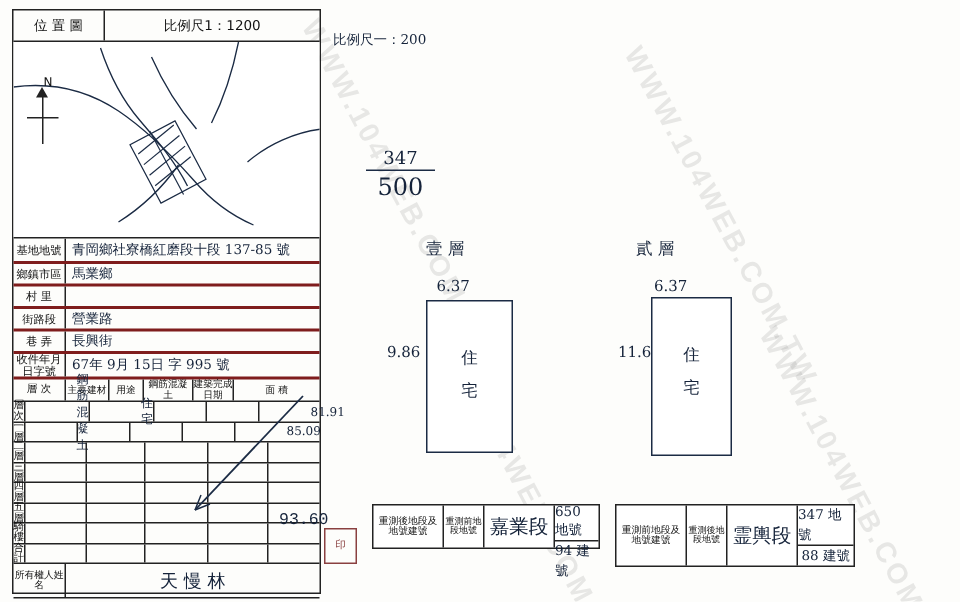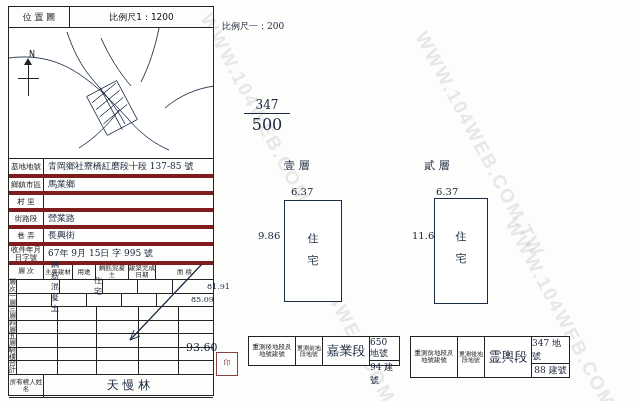--- a/index.html
+++ b/index.html
@@ -50,21 +50,21 @@
 
   
   .compass{position:absolute;left:8px;top:24px;width:26px;height:46px;}
   .compass .n{position:absolute;left:12px;top:-2px;font-size:8px;}
   .compass .v{position:absolute;left:11px;top:8px;width:1px;height:36px;background:#222;}
   .compass .h{position:absolute;left:1px;top:26px;width:21px;height:1px;background:#222;}
   .compass .arw{position:absolute;left:7px;top:6px;width:0;height:0;border-left:4px solid transparent;border-right:4px solid transparent;border-bottom:7px solid #222;}
 
   
   .rows{font-size:8px;}
-  .r{display:flex;border-bottom:4px solid #7f1d1d;}
+  .r{display:flex;border-bottom:2px solid #7f1d1d;}
   .r .lbl{width:34px;border-right:1px solid #222;display:flex;align-items:center;justify-content:center;font-size:7.5px;line-height:1.05;text-align:center;}
   .r .val{flex:1;display:flex;align-items:center;padding-left:4px;font-size:9px;}
   .r.h18{height:15px;}
   .r.h14{height:13px;}
 
   
   .gridhdr{display:flex;height:14px;border-bottom:1px solid #222;font-size:6.5px;}
   .gridhdr div{border-right:1px solid #222;display:flex;align-items:center;justify-content:center;text-align:center;line-height:1.02;}
   .gridhdr div:last-child{border-right:none;}
   .grow{display:flex;height:12.5px;border-bottom:1px solid #222;font-size:8px;gap:34px;}
@@ -97,21 +97,21 @@
   .stamp{position:absolute;border:1.3px solid #222;background:#fff;display:flex;box-sizing:border-box;}
   .stamp .s1{width:44px;border-right:1px solid #222;font-size:6.5px;line-height:1.05;display:flex;align-items:center;justify-content:center;text-align:center;padding:1px;}
   .stamp .s2{width:26px;border-right:1px solid #222;font-size:6px;line-height:1.05;display:flex;flex-direction:column;align-items:center;justify-content:center;text-align:center;}
   .stamp .s3{width:46px;border-right:1px solid #222;display:flex;align-items:center;justify-content:center;font-size:13px;}
   .stamp .s4{flex:1;display:flex;flex-direction:column;}
   .stamp .s4 .half{flex:1;display:flex;align-items:center;justify-content:center;font-size:9px;}
   .stamp .s4 .half:first-child{border-bottom:1px solid #222;}
 
   .redstamp{position:absolute;border:1.2px solid #8a4040;color:#8a4040;font-size:7px;display:flex;align-items:center;justify-content:center;text-align:center;line-height:1.05;}
 
-  .marknum{position:absolute;font-size:11px;}
+  .marknum{position:absolute;font-size:11px;font-family:Liberation Mono, monospace;}
   svg{display:block;}
 </style>
 </head>
 <body>
 
 <div class="page">
 
   <div class="wm wm1">WWW.104WEB.COM.TW</div>
   <div class="wm wm2">WWW.104WEB.COM.TW</div>
   <div class="wm wm3">WWW.104WEB.COM.TW</div>
@@ -197,20 +197,28 @@
     </div>
     <div class="grow">
       <div class="c-a">一 層</div>
       <div class="c-b"></div>
       <div class="c-c"></div>
       <div class="c-d"></div>
       <div class="c-e"></div>
       <div class="c-f hand">85.09</div>
     </div>
     <div class="grow">
+      <div class="c-a">二 層</div>
+      <div class="c-b"></div>
+      <div class="c-c"></div>
+      <div class="c-d"></div>
+      <div class="c-e"></div>
+      <div class="c-f"></div>
+    </div>
+    <div class="grow">
       <div class="c-a">三 層</div>
       <div class="c-b"></div>
       <div class="c-c"></div>
       <div class="c-d"></div>
       <div class="c-e"></div>
       <div class="c-f"></div>
     </div>
     <div class="grow">
       <div class="c-a">四 層</div>
       <div class="c-b"></div>

